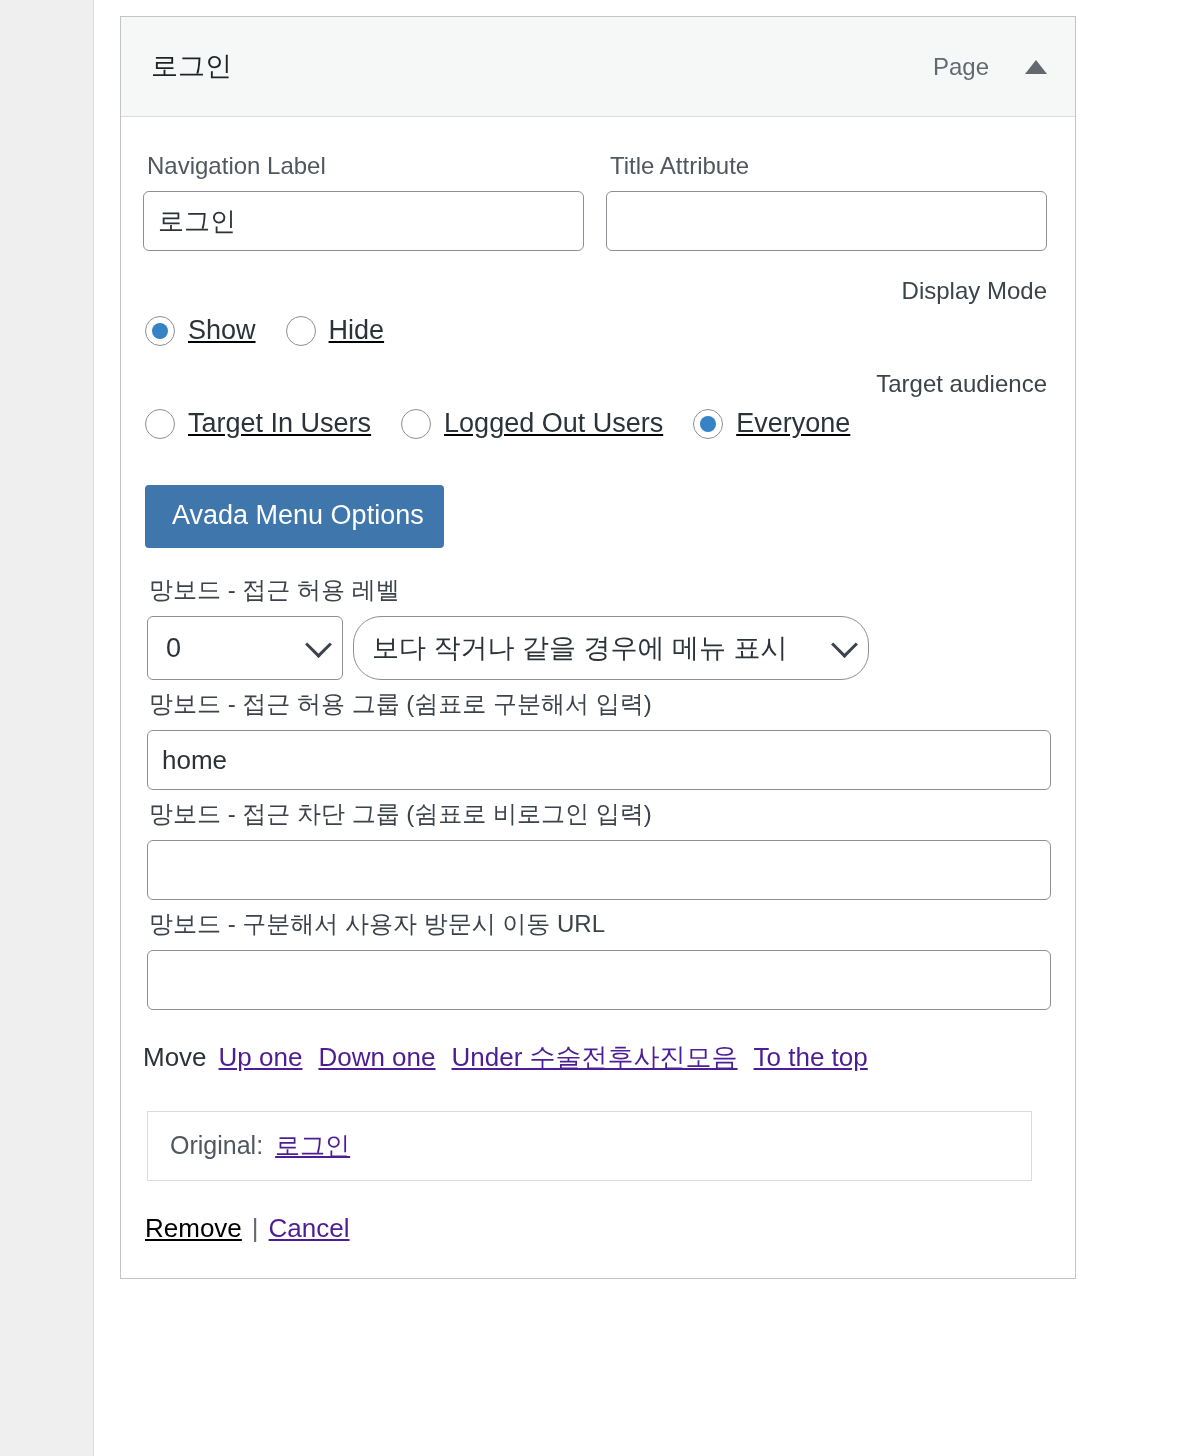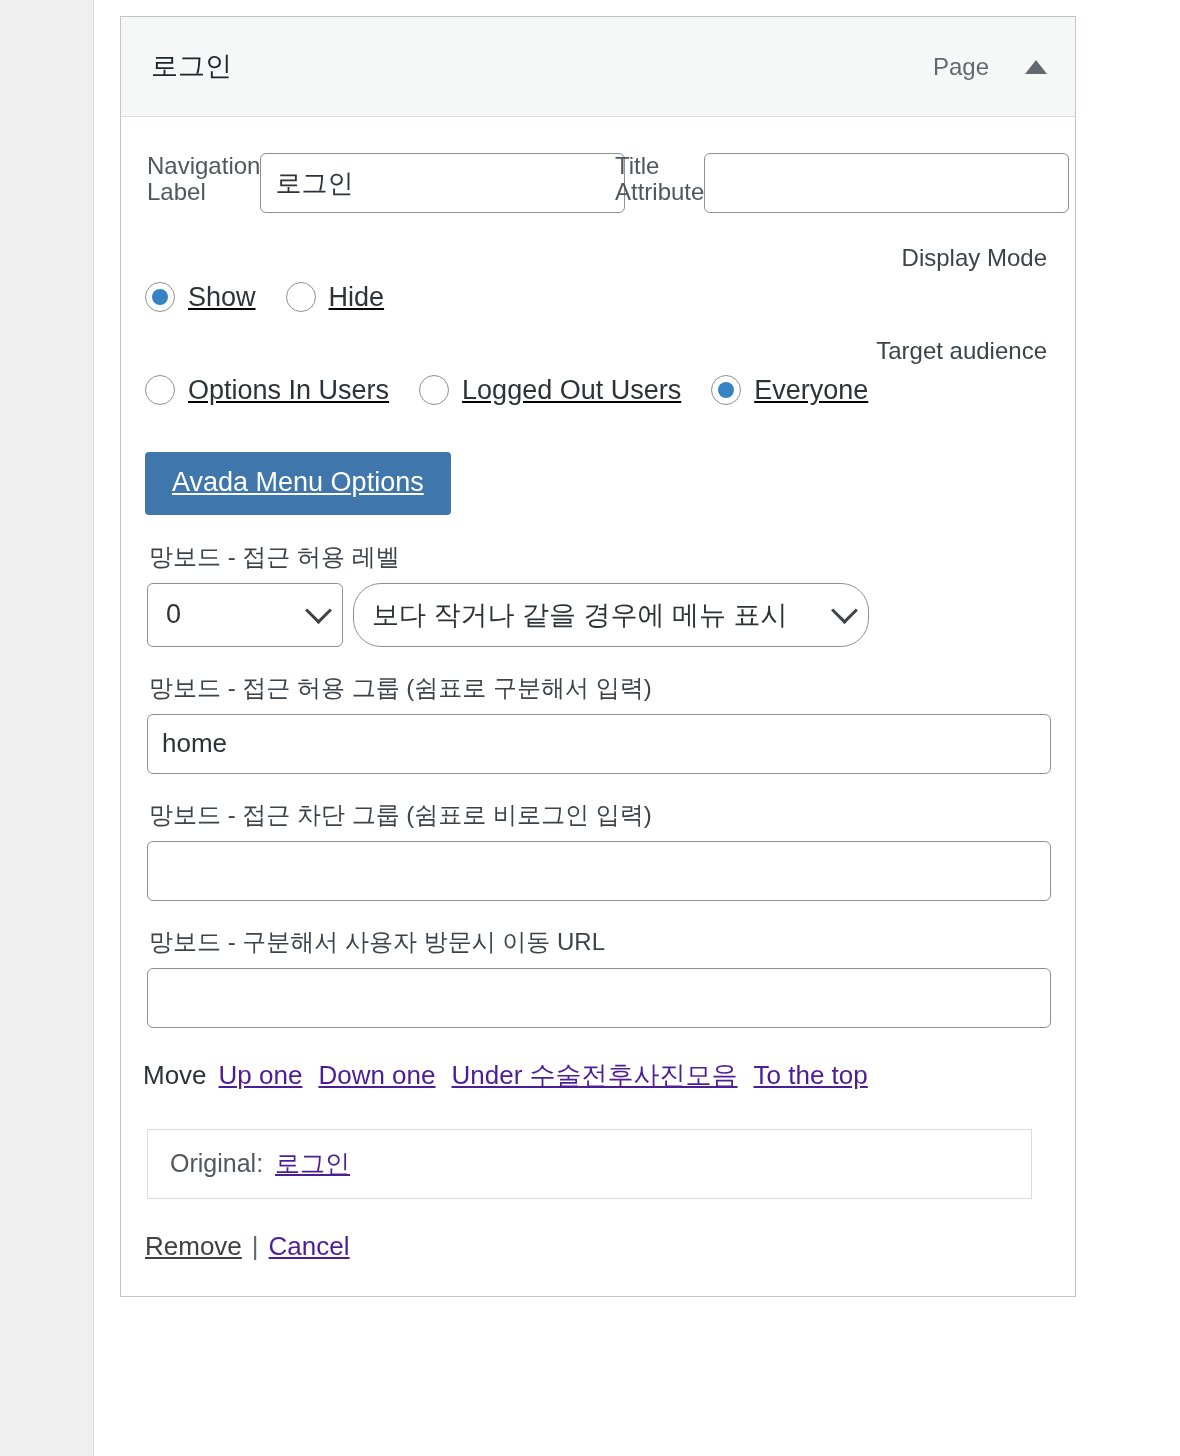--- a/index.html
+++ b/index.html
@@ -77,21 +77,21 @@
     padding: 36px 28px 34px 22px;
     box-sizing: border-box;
   }
   .field-row {
     display: flex;
     gap: 22px;
     margin-bottom: 26px;
   }
   .field {
     display: flex;
-    flex-direction: row;
+    flex-direction: column;
   }
   .field.half { width: 446px; }
   .field-label {
     font-size: 24px;
     color: #50575e;
     margin: 0 0 12px 4px;
     line-height: 1.1;
   }
   input.text-input {
     height: 60px;
@@ -147,28 +147,27 @@
     color: #2c3338;
     margin-left: 13px;
   }
   .avada-btn {
     display: inline-block;
     background: #3f76ab;
     color: #ffffff;
     font-size: 27px;
     border: none;
     border-radius: 4px;
-    padding: 17px 27px 19px 27px;
+    padding: 17px 20px 19px 27px;
     margin: 22px 0 26px 2px;
     cursor: pointer;
     font-family: "Liberation Sans", "DejaVu Sans", sans-serif;
     line-height: 1;
-    text-decoration: underline;
-  }
-  .custom-field { margin-bottom: 25px; }
+  }
+  .custom-field { margin-bottom: 8px; }
   .cf-label {
     font-size: 24px;
     color: #3c434a;
     margin: 0 0 10px 6px;
     display: block;
   }
   .select-row {
     display: flex;
     gap: 10px;
     align-items: center;
@@ -206,21 +205,21 @@
     color: #2c3338;
     white-space: nowrap;
   }
   .move-label { margin-right: 12px; }
   .move-row a { margin-right: 16px; }
   a.link {
     color: #4c1d95;
     text-decoration: underline;
   }
   a.link-danger {
-    color: #404040;
+    color: #000000;
     text-decoration: underline;
   }
   .original-box {
     border: 1px solid #dcdcde;
     background: #fff;
     padding: 17px 0 18px 22px;
     margin: 36px 15px 0 4px;
     font-size: 25px;
     color: #50575e;
     box-sizing: border-box;
@@ -277,21 +276,21 @@
             <span class="radio-label">Hide</span>
           </span>
         </div>
       </div>
 
       <div class="group-block">
         <div class="group-legend">Target audience</div>
         <div class="radio-line">
           <span class="radio-option">
             <span class="radio"></span>
-            <span class="radio-label">Options In Users</span>
+            <span class="radio-label">Target In Users</span>
           </span>
           <span class="radio-option">
             <span class="radio"></span>
             <span class="radio-label">Logged Out Users</span>
           </span>
           <span class="radio-option">
             <span class="radio checked"></span>
             <span class="radio-label">Everyone</span>
           </span>
         </div>

